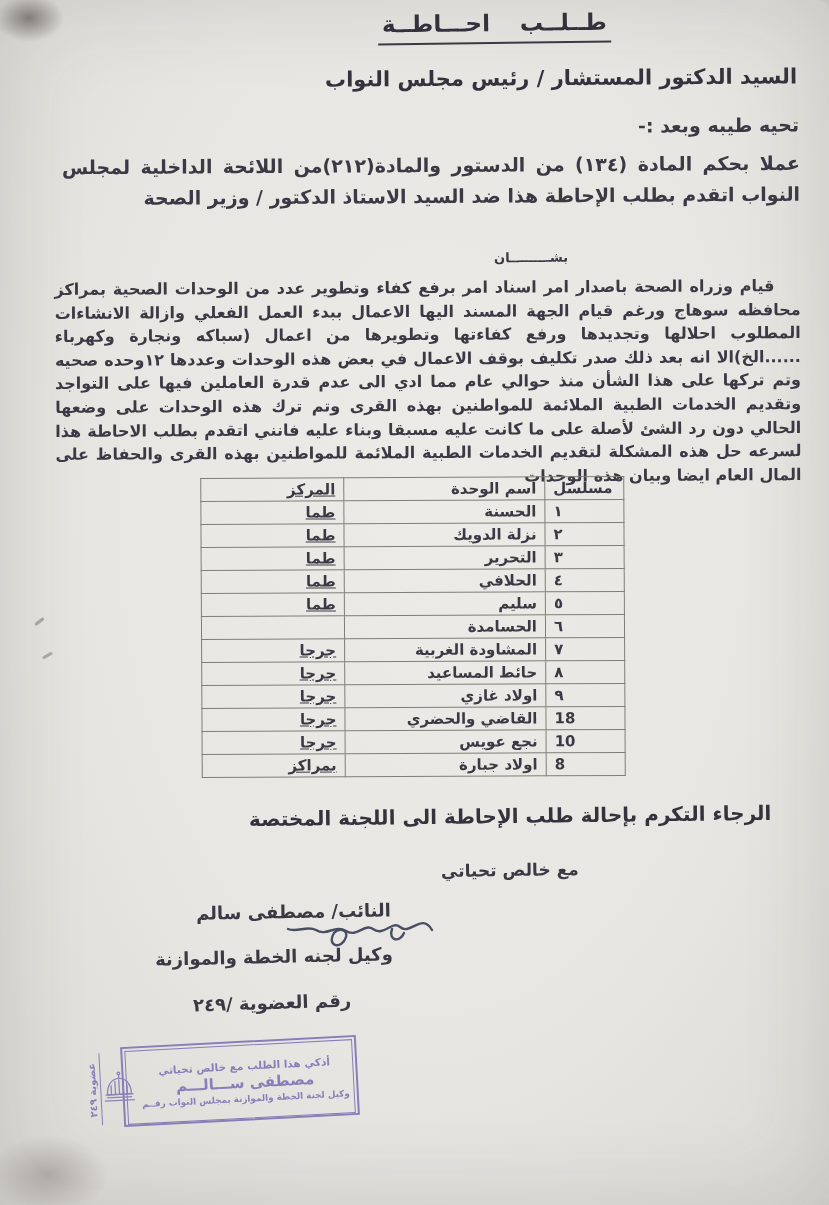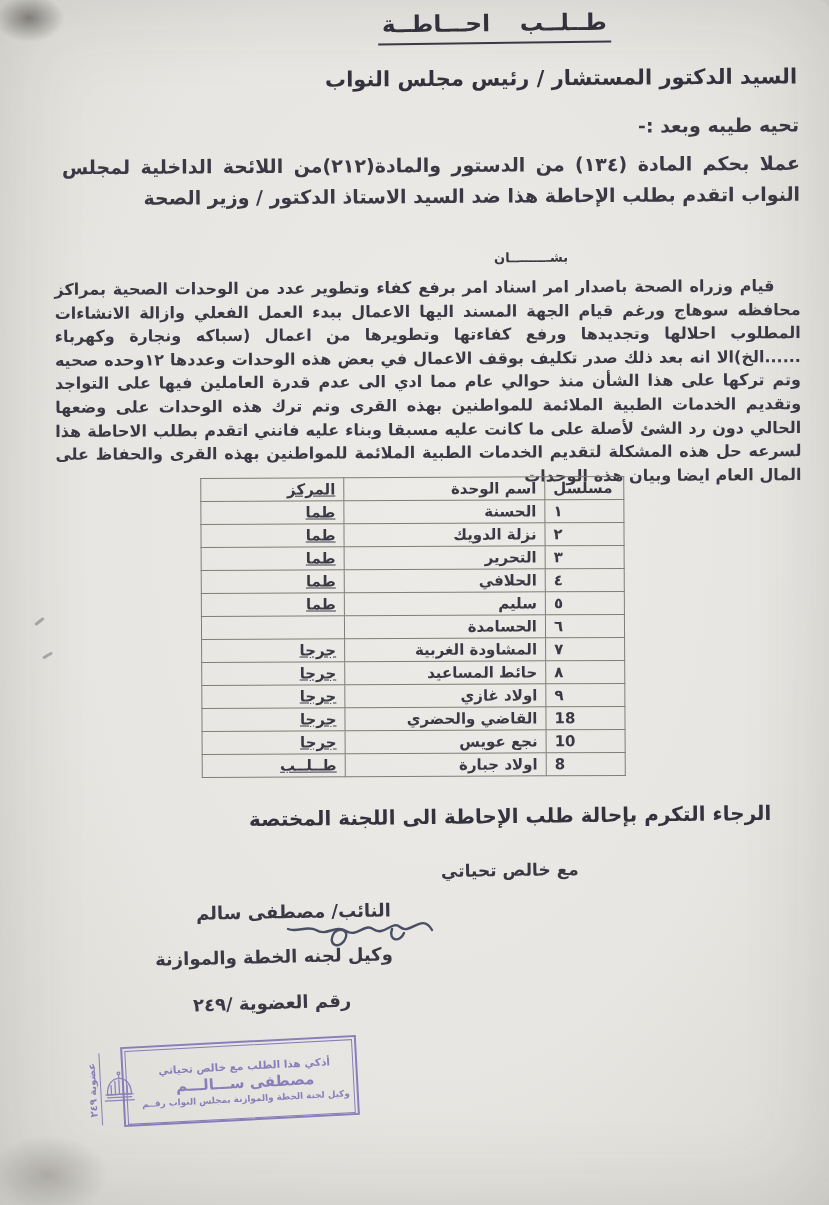--- a/index.html
+++ b/index.html
@@ -218,21 +218,21 @@
         <td class="col-center">جرجا</td>
       </tr>
       <tr>
         <td class="col-serial">10</td>
         <td class="col-name">نجع عويس</td>
         <td class="col-center">جرجا</td>
       </tr>
       <tr>
         <td class="col-serial">8</td>
         <td class="col-name">اولاد جبارة</td>
-        <td class="col-center">طــلــب</td>
+        <td class="col-center">بمراكز</td>
       </tr>
     </tbody>
   </table>
 
   <p class="closing">الرجاء التكرم بإحالة طلب الإحاطة الى اللجنة المختصة</p>
 
   <p class="regards">مع خالص تحياتي</p>
 
   <p class="signer-name">النائب/ مصطفى سالم</p>
 

